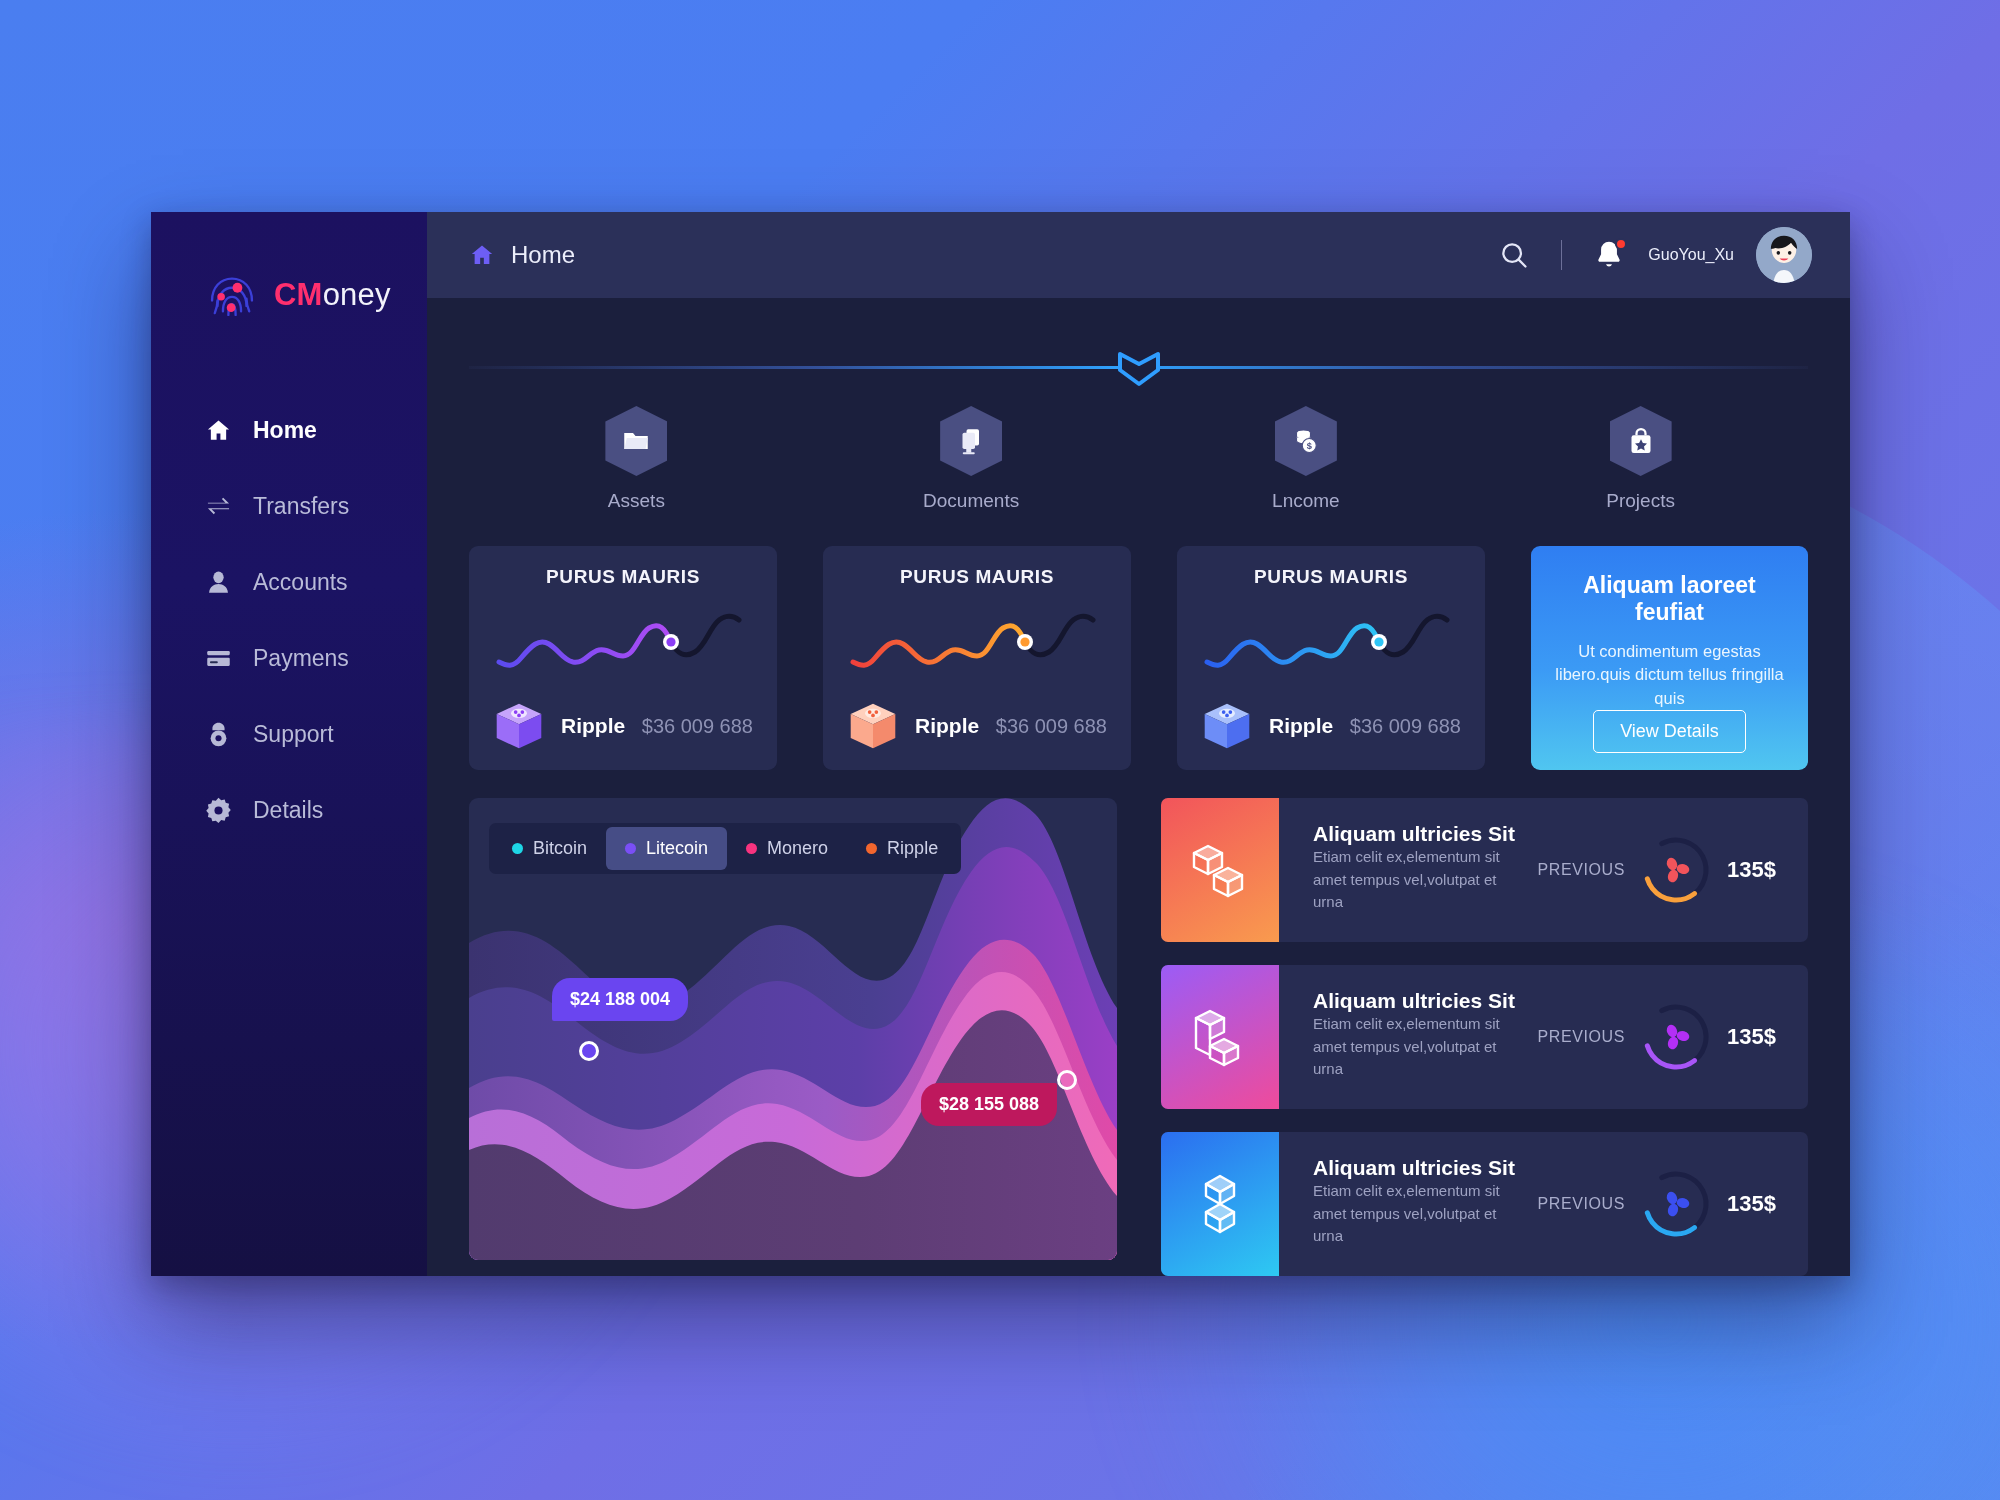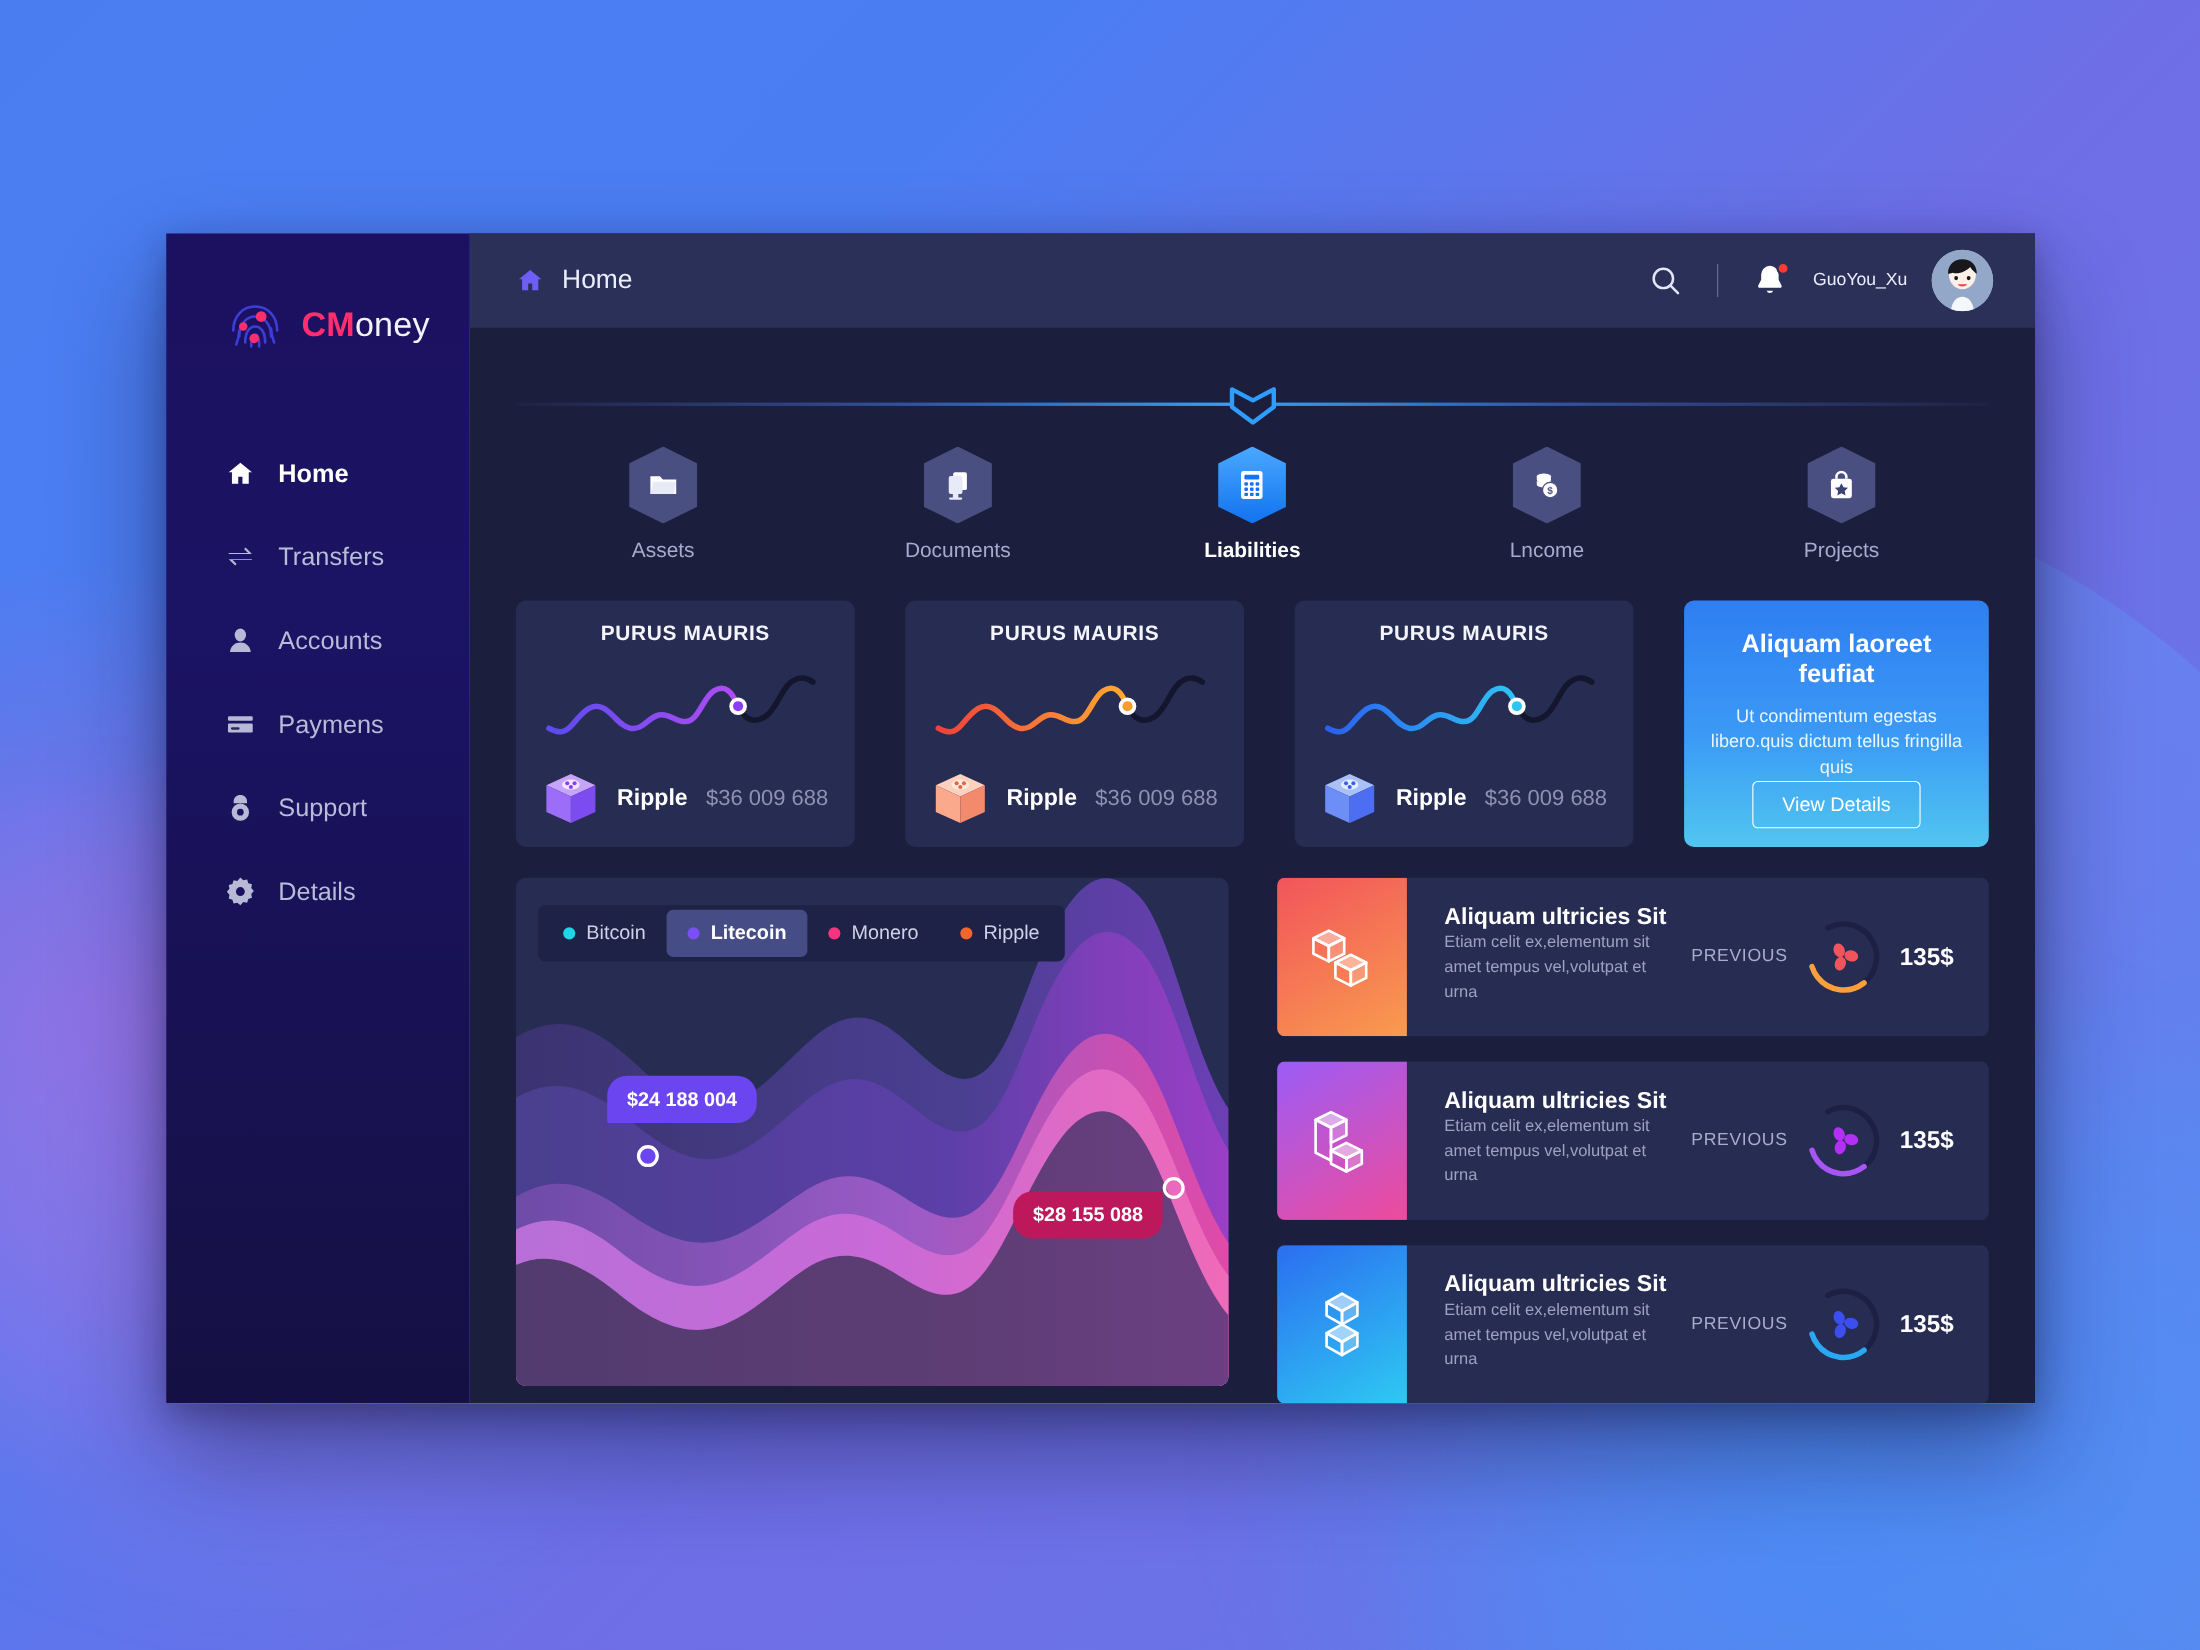--- a/index.html
+++ b/index.html
@@ -170,21 +170,21 @@
   .legend {
     position: absolute; left: 20px; top: 25px; z-index: 5;
     display: flex; align-items: center;
     background: #1d2246; border-radius: 7px; padding: 4px;
   }
   .legend-item {
     display: flex; align-items: center; gap: 10px;
     padding: 11px 19px; border-radius: 6px;
     color: #cfd2e8; font-size: 18px; cursor: pointer; white-space: nowrap;
   }
-  .legend-item.active { background: #464d86; color: #ffffff; font-weight: 700; }
+  .legend-item.active { background: #464d86; color: #ffffff; font-weight: 400; }
   .dot { width: 11px; height: 11px; border-radius: 50%; flex: 0 0 11px; }
 
   .chart-svg { position: absolute; left: 0; bottom: 0; width: 100%; height: 100%; }
 
   .tip {
     position: absolute; z-index: 6;
     color: #ffffff; font-size: 18px; font-weight: 600;
     padding: 11px 18px; border-radius: 18px; white-space: nowrap;
   }
   .tip.purple { left: 83px; top: 180px; background: #6a45f0; border-bottom-left-radius: 2px; }
@@ -365,41 +365,20 @@
             <svg class="cat-glyph" viewBox="0 0 24 24">
               <rect x="8.4" y="2.6" width="10" height="13" rx="1.4"></rect>
               <rect x="5.2" y="5.4" width="10" height="13" rx="1.4" fill="#e9eaf7"></rect>
               <rect x="8.2" y="18.4" width="4" height="3" fill="#e9eaf7"></rect>
               <rect x="5.4" y="21" width="9.6" height="1.6" rx=".8" fill="#e9eaf7"></rect>
             </svg>
           </div>
           <div class="cat-label">Documents</div>
         </div>
 
-        <div class="cat active">
-          <div class="cat-hex">
-            <div class="hexshape"></div>
-            <svg class="cat-glyph" viewBox="0 0 24 24">
-              <rect x="4.2" y="1.8" width="15.6" height="20.4" rx="2" fill="#ffffff"></rect>
-              <rect x="6.6" y="4.4" width="10.8" height="3.6" rx="1" fill="#1173f0"></rect>
-              <g fill="#1173f0">
-                <rect x="6.6" y="10" width="2.6" height="2.4" rx=".6"></rect>
-                <rect x="10.7" y="10" width="2.6" height="2.4" rx=".6"></rect>
-                <rect x="14.8" y="10" width="2.6" height="2.4" rx=".6"></rect>
-                <rect x="6.6" y="13.8" width="2.6" height="2.4" rx=".6"></rect>
-                <rect x="10.7" y="13.8" width="2.6" height="2.4" rx=".6"></rect>
-                <rect x="14.8" y="13.8" width="2.6" height="2.4" rx=".6"></rect>
-                <rect x="6.6" y="17.6" width="2.6" height="2.4" rx=".6"></rect>
-                <rect x="10.7" y="17.6" width="2.6" height="2.4" rx=".6"></rect>
-                <rect x="14.8" y="17.6" width="2.6" height="2.4" rx=".6"></rect>
-              </g>
-            </svg>
-          </div>
-          <div class="cat-label">Liabilities</div>
-        </div>
 
         <div class="cat">
           <div class="cat-hex">
             <div class="hexshape"></div>
             <svg class="cat-glyph" viewBox="0 0 24 24">
               <g fill="#ffffff" stroke="#4a4f82" stroke-width=".9">
                 <ellipse cx="10" cy="5.6" rx="5.6" ry="2.4"></ellipse>
                 <path d="M4.4 5.6v2.6c0 1.3 2.5 2.4 5.6 2.4s5.6-1.1 5.6-2.4V5.6"></path>
                 <path d="M4.4 9.2v2.6c0 1.3 2.5 2.4 5.6 2.4s5.6-1.1 5.6-2.4V9.2"></path>
               </g>

